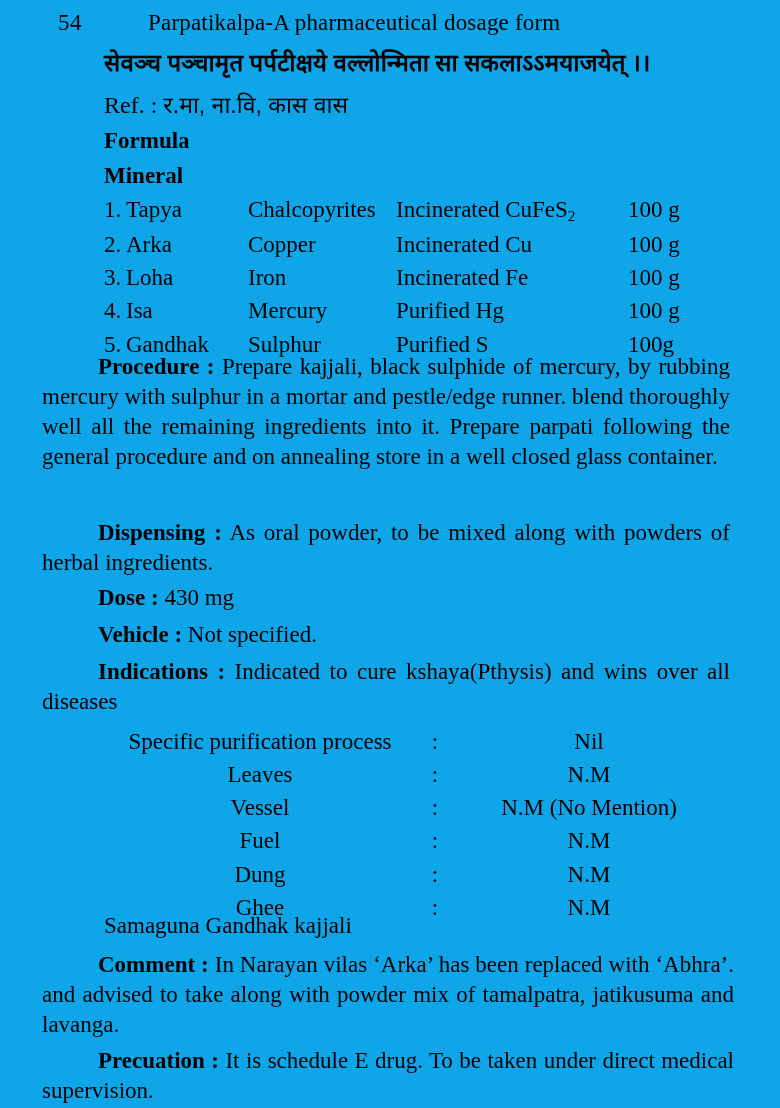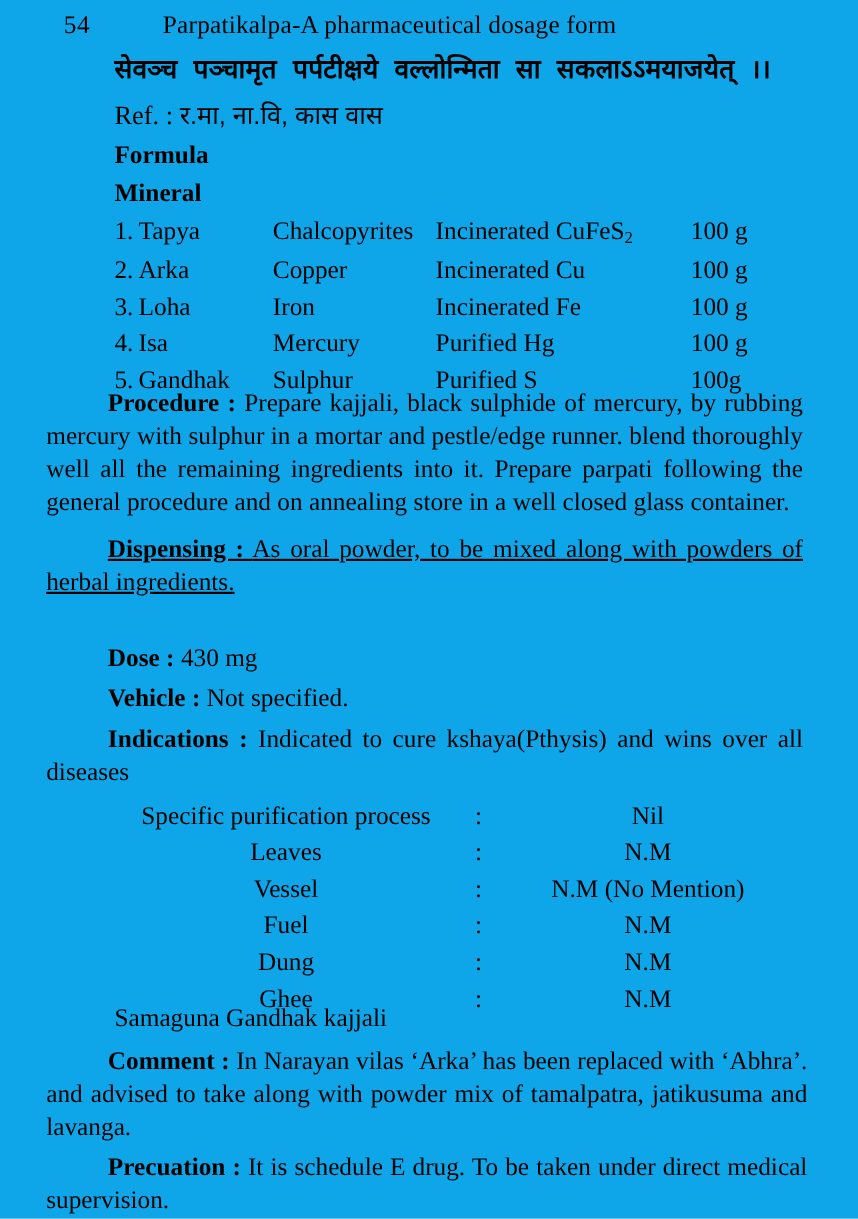--- a/index.html
+++ b/index.html
@@ -43,21 +43,21 @@
     letter-spacing: 0.2px;
     white-space: nowrap;
   }
 
   
   .verse {
     position: absolute;
     left: 104px;
     top: 45px;
     width: 660px;
-    font-family: Liberation Mono, monospace;
+    font-family: Liberation Serif, serif;
     font-weight: bold;
     font-size: 24px;
     letter-spacing: 0.2px;
     white-space: nowrap;
   }
 
   .refline {
     position: absolute;
     left: 104px;
     top: 88px;
@@ -113,21 +113,21 @@
     line-height: 1.30;
     text-align: justify;
     text-justify: inter-word;
   }
   .para .lead {
     font-weight: bold;
     margin-left: 56px;
   }
 
   .p-procedure   { top: 352px; }
-  .p-dispensing  { top: 484px; text-decoration: underline; }
+  .p-dispensing  { top: 518px; }
   .p-dose        { top: 583px; }
   .p-vehicle     { top: 620px; }
   .p-indications { top: 657px; }
 
   
   .spec-list {
     position: absolute;
     left: 104px;
     top: 728px;
     width: 620px;

